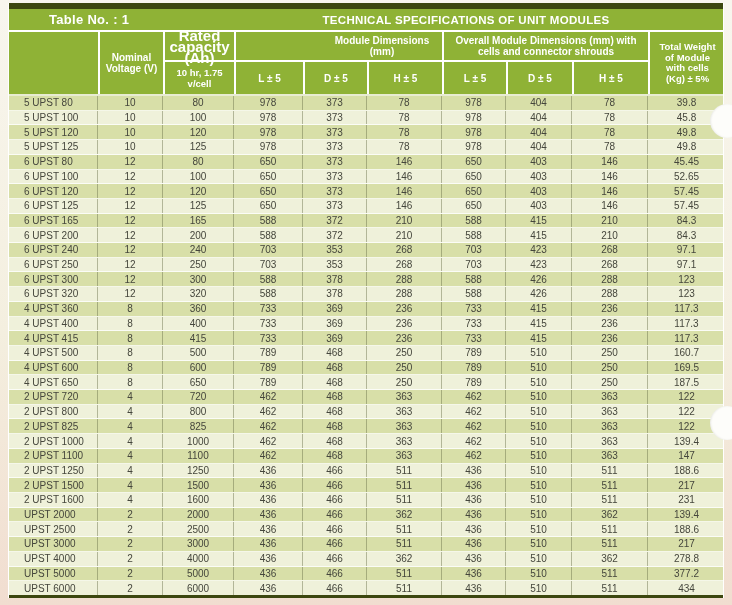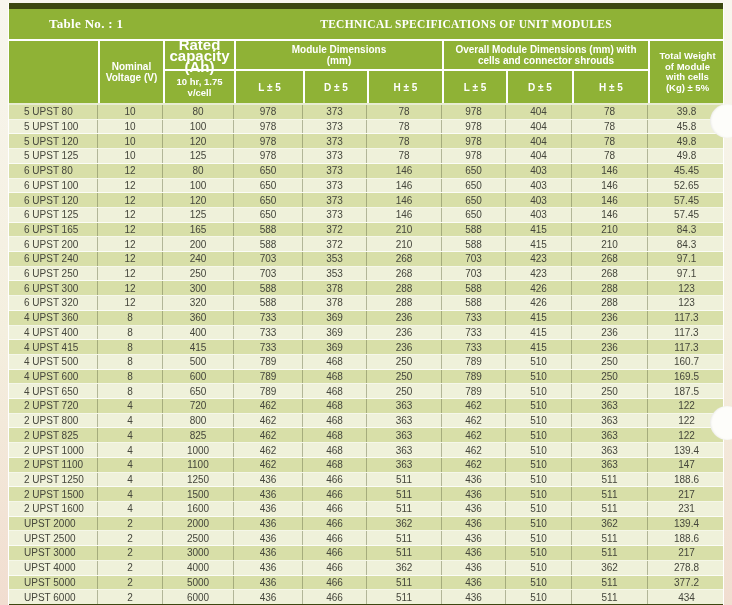--- a/index.html
+++ b/index.html
@@ -9,24 +9,23 @@
     background: linear-gradient(180deg, #f8f6ee 0%, #f4efdf 55%, #f1ddd0 100%);
     position: relative;
   }
   .sheet {
     position: absolute; left: 8px; top: 3px; width: 716px;
     border-left: 1px solid #ffffff; border-right: 1px solid #ffffff;
   }
   .top-strip { height: 6px; background: var(--dark); }
   
   .title-bar {
-    height: 32px; background: var(--green);
+    height: 23px; background: var(--green);
     display: flex; align-items: center;
     border-bottom: 2px solid #ffffff;
-    font-family: Liberation Serif, serif;
   }
   .title-left {
     width: 260px; padding-left: 40px;
     color: #ffffff; font-weight: bold; font-size: 13px; letter-spacing: .3px;
   }
   .title-main {
     flex: 1; text-align: center; padding-right: 60px;
     color: #ffffff; font-weight: bold; font-size: 11.5px; letter-spacing: .3px;
   }
   
@@ -44,21 +43,21 @@
     text-align: center; font-size: 10px; line-height: 11px;
     border-left: 2px solid #ffffff;
   }
   .hcell.first { border-left: none; }
   .hcell .wrap { display: inline-block; }
   .h-battery   { grid-column: 1; grid-row: 1 / 3; font-size: 11px; }
   .h-voltage   { grid-column: 2; grid-row: 1 / 3; }
   .h-voltage .wrap { max-width: 52px; }
   .h-capacity  { grid-column: 3; grid-row: 1; font-size: 15px; }
   .h-capacity .wrap { max-width: 66px; }
-  .h-module    { grid-column: 4 / 7; grid-row: 1; }
+  .h-module    { grid-column: 4 / 7; grid-row: 1; justify-content: flex-end; }
   .h-module .wrap { max-width: 120px; }
   .h-overall   { grid-column: 7 / 10; grid-row: 1; }
   .h-overall .wrap { max-width: 196px; }
   .h-weight    { grid-column: 10; grid-row: 1 / 3; font-size: 9.5px; line-height: 10.5px; }
   .h-weight .wrap { max-width: 62px; }
   .sub { border-top: 2px solid #ffffff; font-size: 10px; }
   .s-cap { grid-column: 3; grid-row: 2; font-size: 9.5px; }
   .s-cap .wrap { max-width: 58px; }
   .s-l1 { grid-column: 4; grid-row: 2; } .s-d1 { grid-column: 5; grid-row: 2; } .s-h1 { grid-column: 6; grid-row: 2; }
   .s-l2 { grid-column: 7; grid-row: 2; } .s-d2 { grid-column: 8; grid-row: 2; } .s-h2 { grid-column: 9; grid-row: 2; }

